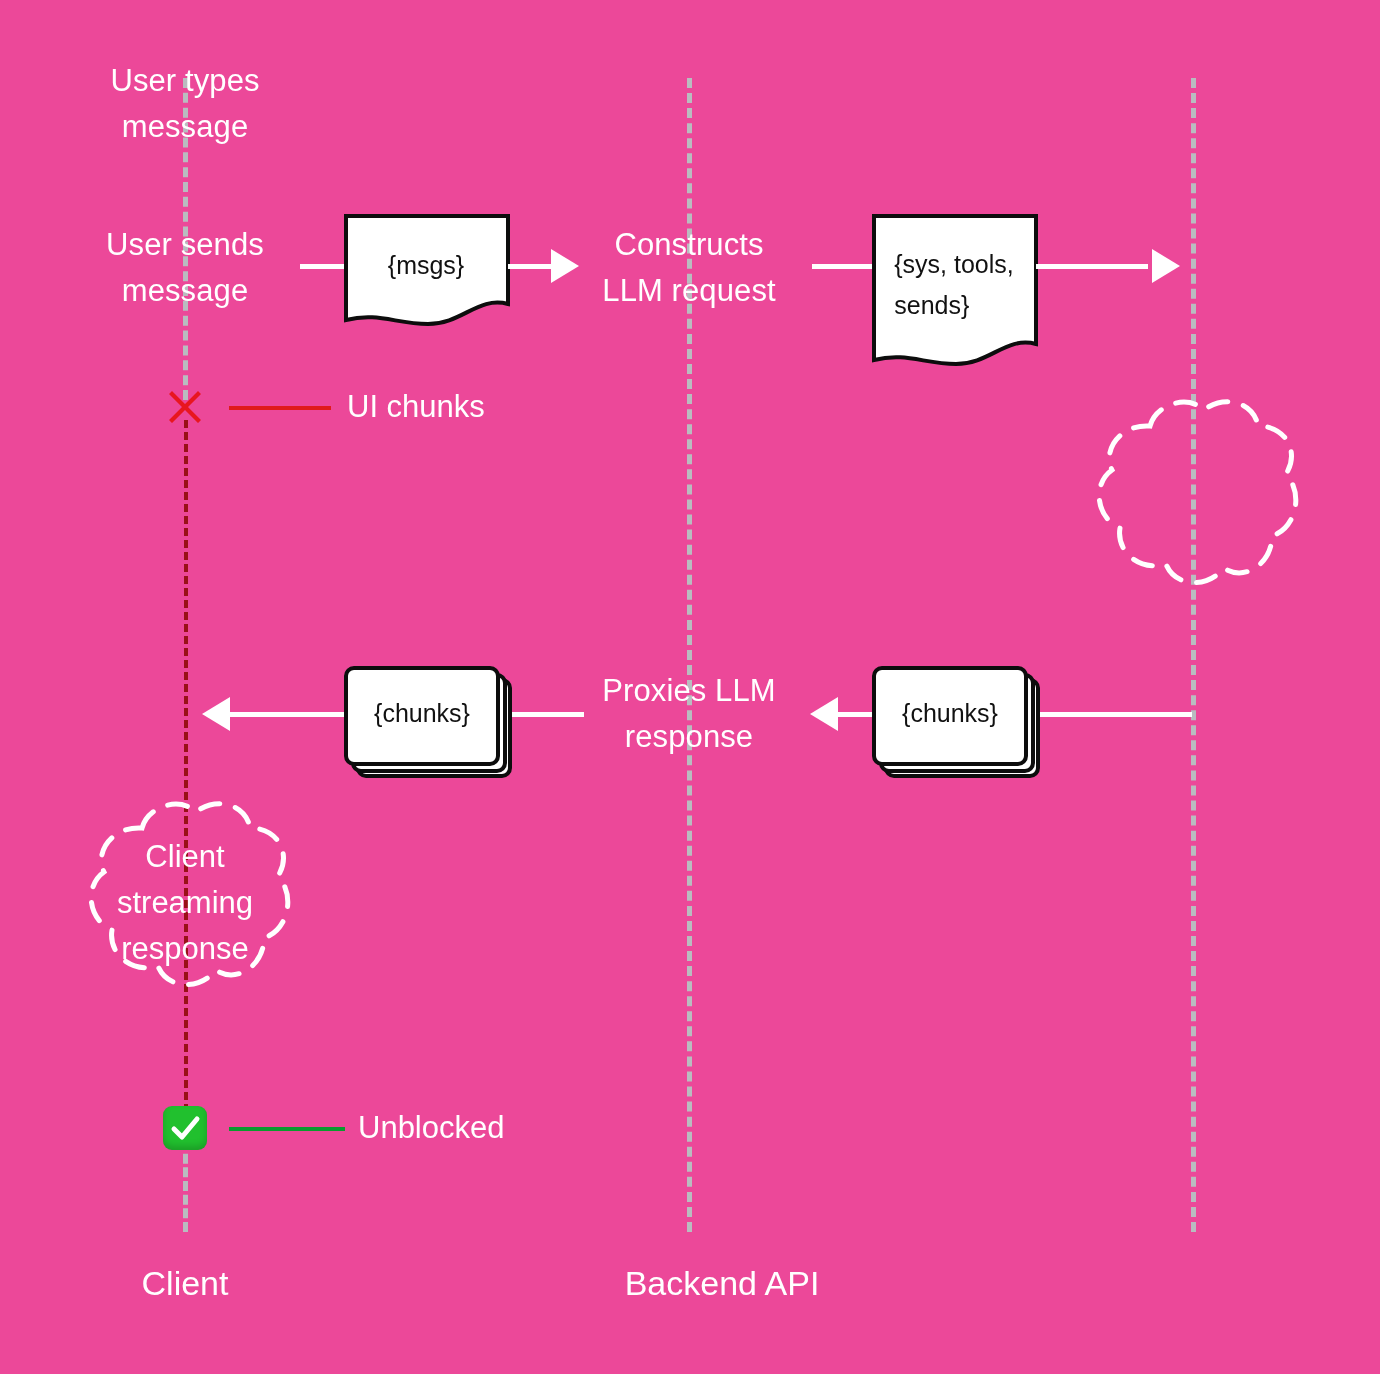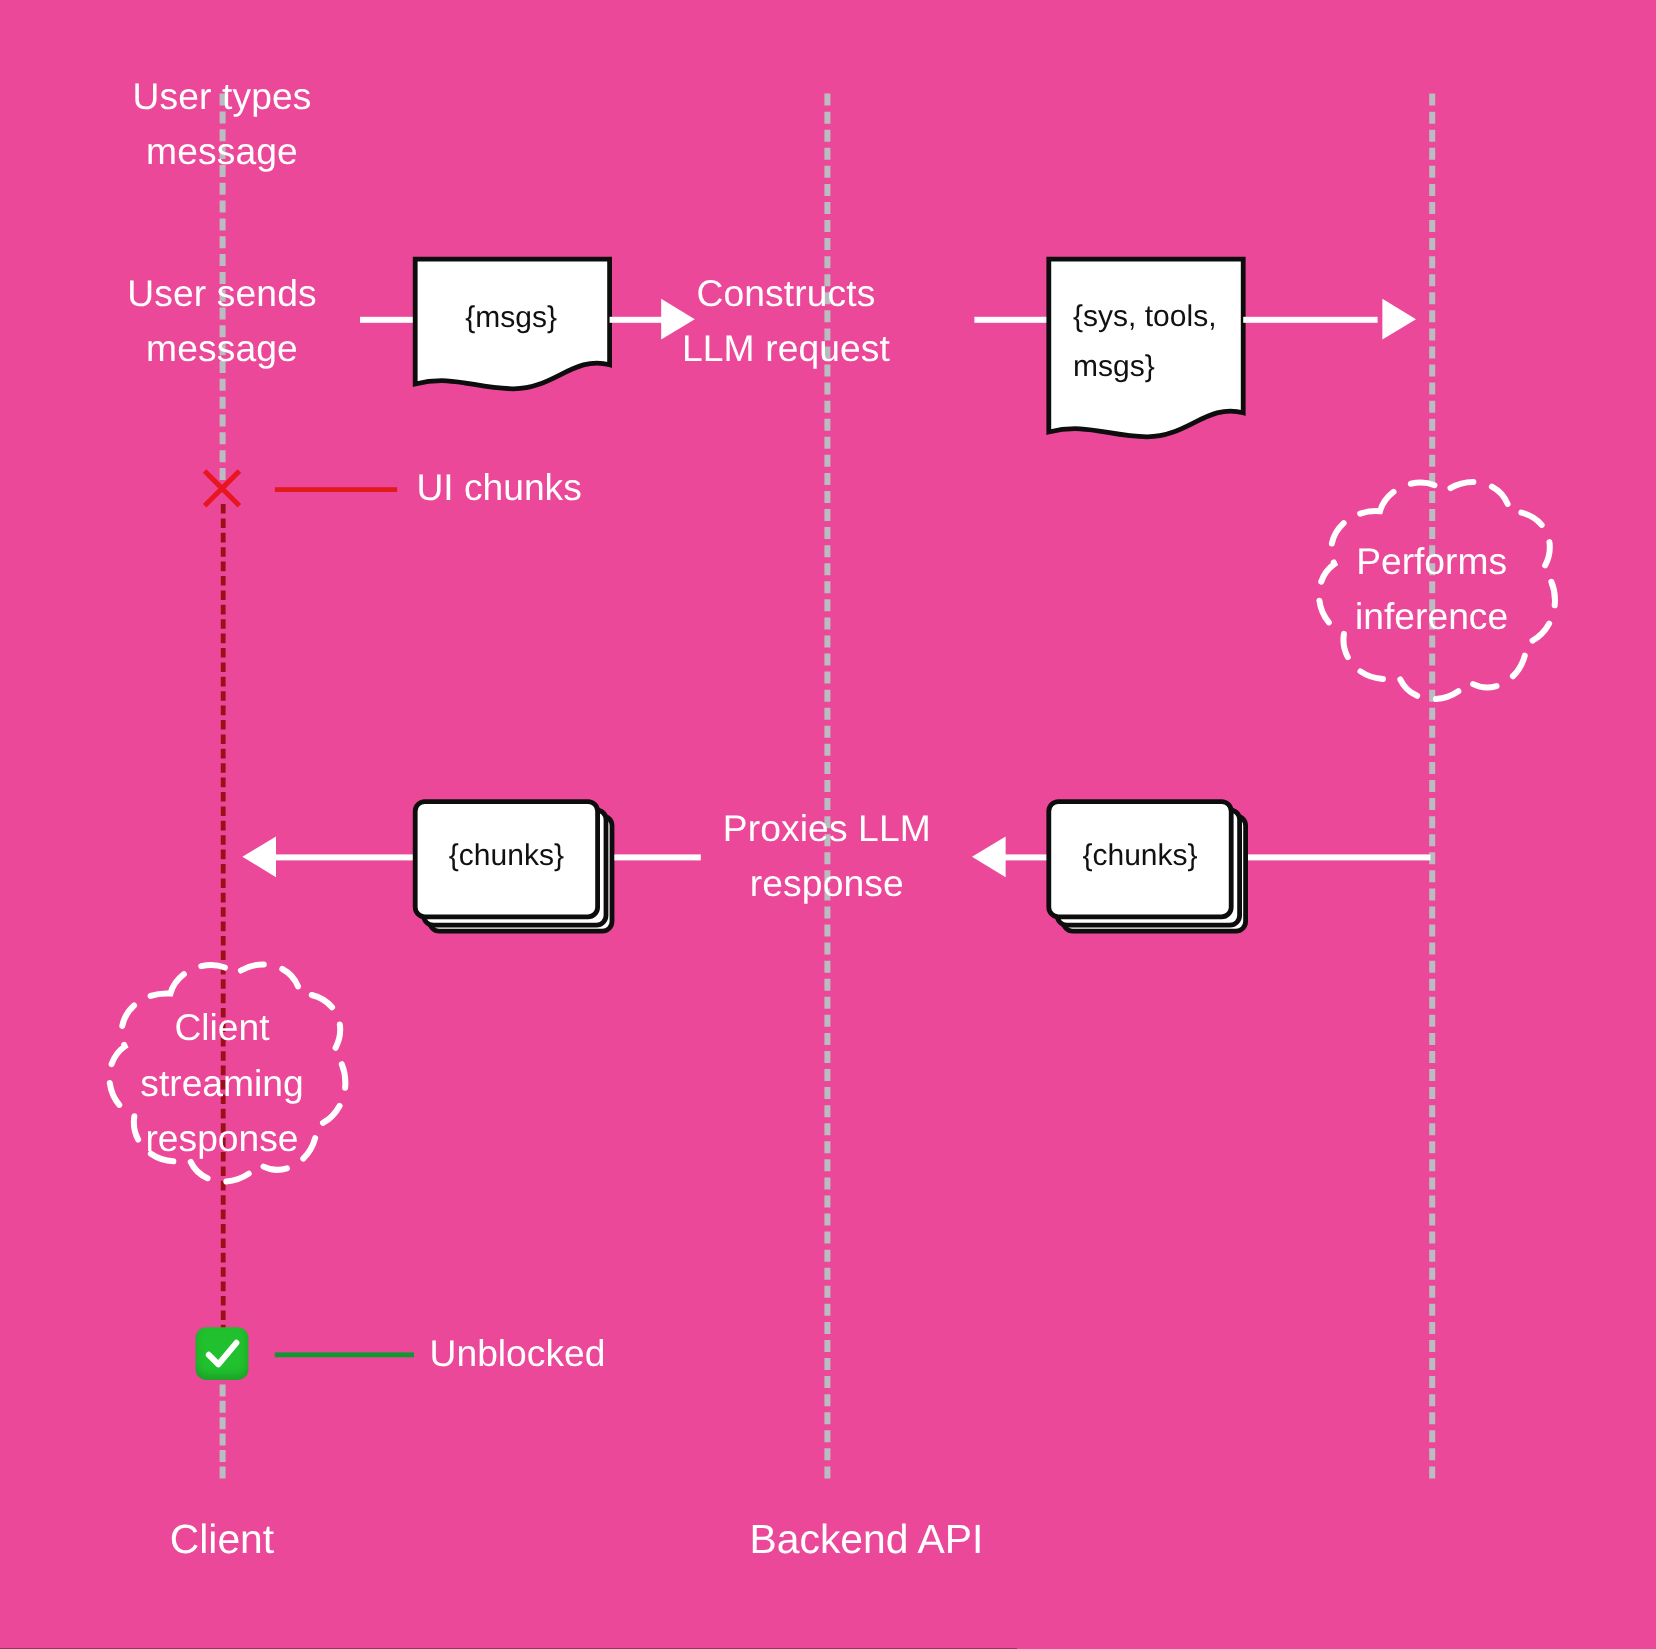--- a/index.html
+++ b/index.html
@@ -138,21 +138,21 @@
   <div class="node-text" style="left:185px; top:58px;">
     <span>User types</span><br>
     <span>message</span>
   </div>
 
   <div class="node-text" style="left:185px; top:222px;">
     <span>User sends</span><br>
     <span>message</span>
   </div>
 
-  <div class="node-text" style="left:655px; top:222px;">
+  <div class="node-text" style="left:689px; top:222px;">
     <span>Constructs</span><br>
     <span>LLM request</span>
   </div>
 
   <div class="node-text" style="left:689px; top:668px;">
     <span>Proxies LLM</span><br>
     <span>response</span>
   </div>
 
   <div class="conn" style="left:300px; top:264px; width:48px;"></div>
@@ -169,21 +169,21 @@
 
   <div class="conn" style="left:812px; top:264px; width:62px;"></div>
 
   <div class="doc-shape" style="left:870px; top:212px;">
     <svg width="170" height="158" viewBox="0 0 170 158">
       <path d="M4 4 L166 4 L166 132 C136 124, 120 152, 86 152 C54 152, 36 140, 4 148 Z" fill="#ffffff" stroke="#0d0d0d" stroke-width="4"></path>
     </svg>
   </div>
   <div class="doc-label" style="left:954px; top:285px;">
     <span>{sys, tools,</span><br>
-    <span>msgs}</span>
+    <span>sends}</span>
   </div>
 
   <div class="conn" style="left:1036px; top:264px; width:112px;"></div>
   <div class="arrowhead right" style="left:1152px; top:249px;"></div>
 
   <div class="marker-x" style="left:185px; top:407px;">
     <svg width="46" height="46" viewBox="0 0 46 46">
       <path d="M7 10 L10 7 L23 20 L36 7 L39 10 L26 23 L39 36 L36 39 L23 26 L10 39 L7 36 L20 23 Z" fill="#e8161f"></path>
     </svg>
   </div>
@@ -197,24 +197,20 @@
                C146 6, 176 14, 180 38
                C208 38, 222 64, 208 86
                C226 106, 218 140, 194 148
                C194 176, 166 194, 146 180
                C128 202, 96 198, 88 176
                C62 184, 38 164, 42 140
                C18 130, 14 96, 34 82
                C24 60, 44 36, 72 38 Z" fill="none" stroke="#ffffff" stroke-width="5" stroke-dasharray="20 16" stroke-linecap="round"></path>
     </svg>
   </div>
-  <div class="cloud-label" style="left:1193px; top:491px;">
-    <span>Performs</span><br>
-    <span>inference</span>
-  </div>
 
   <div class="arrowhead left" style="left:202px; top:697px;"></div>
   <div class="conn" style="left:228px; top:712px; width:118px;"></div>
 
   <div class="doc-shape" style="left:342px; top:658px;">
     <svg width="176" height="124" viewBox="0 0 176 124">
       <rect x="16" y="22" width="152" height="96" rx="8" fill="#ffffff" stroke="#0d0d0d" stroke-width="4"></rect>
       <rect x="11" y="17" width="152" height="96" rx="8" fill="#ffffff" stroke="#0d0d0d" stroke-width="4"></rect>
       <rect x="4" y="10" width="152" height="96" rx="8" fill="#ffffff" stroke="#0d0d0d" stroke-width="4"></rect>
     </svg>

